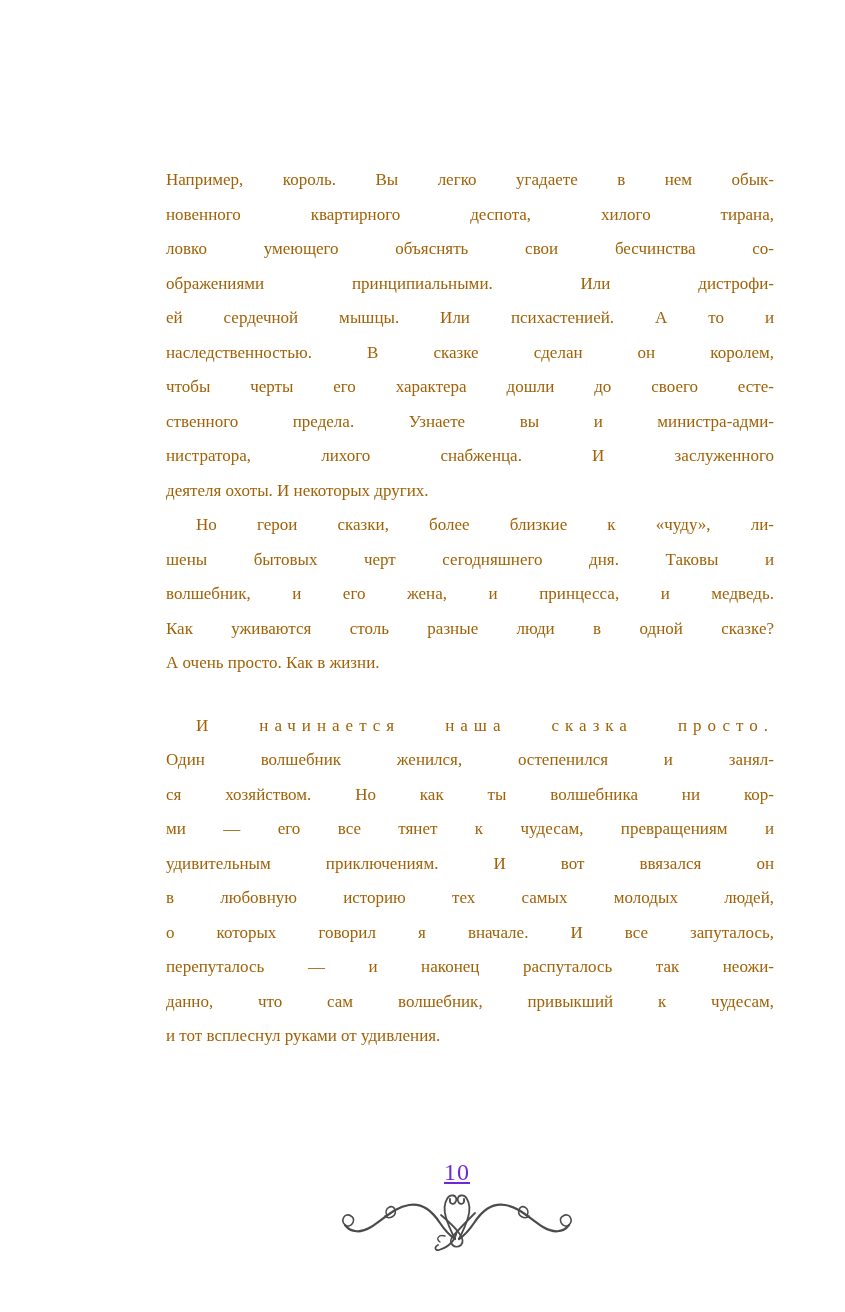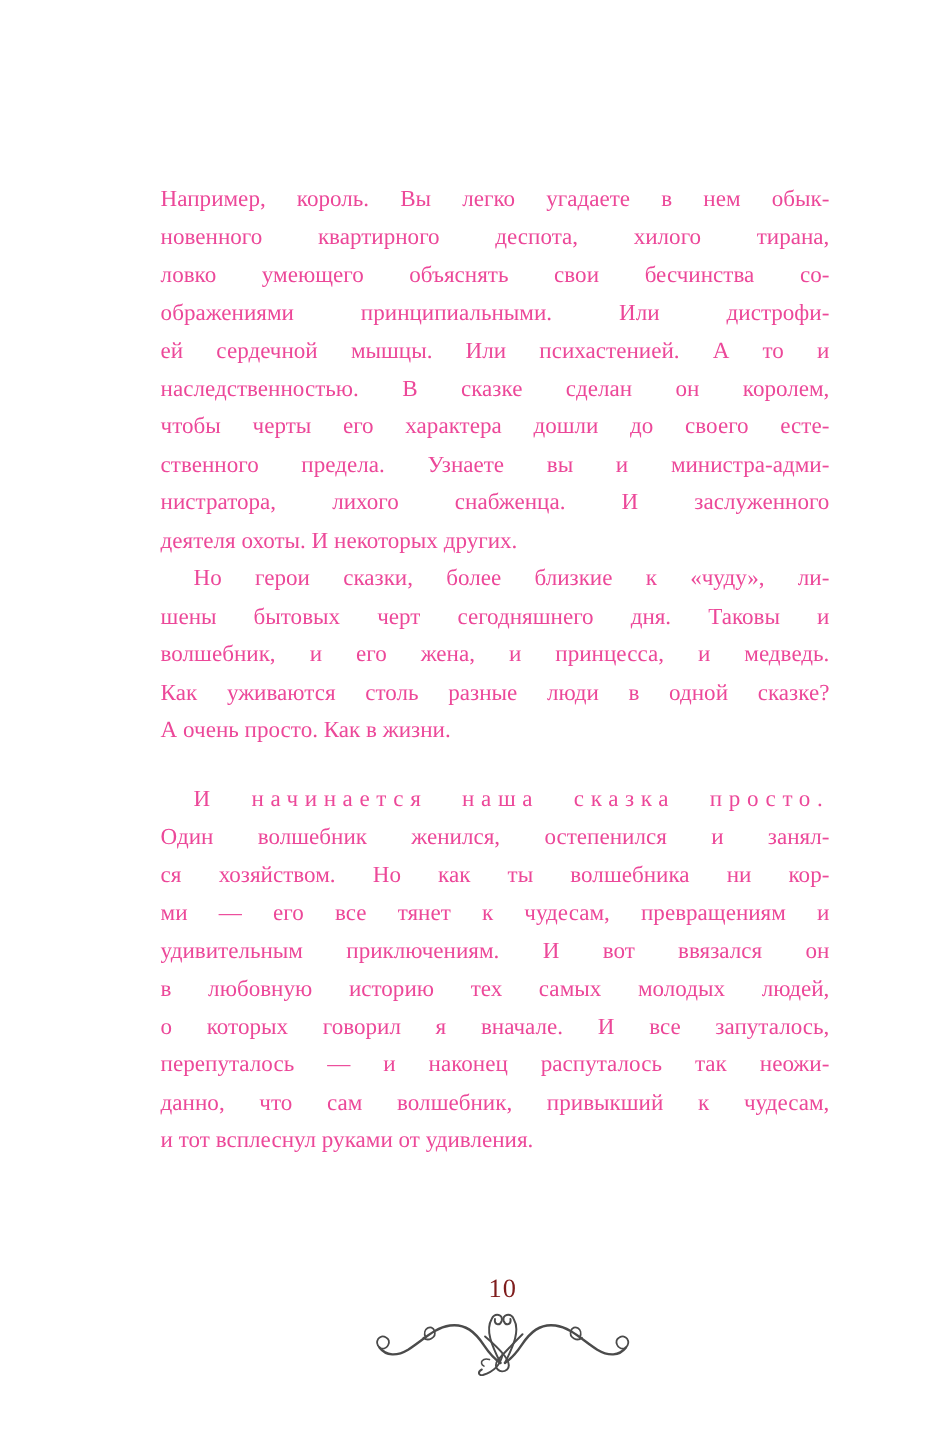--- a/index.html
+++ b/index.html
@@ -15,26 +15,26 @@
     color: #242424;
     overflow: hidden;
   }
   .book-page {
     position: absolute;
     inset: 0;
     background: #ffffff;
   }
   .text-block {
     position: absolute;
-    left: 146px;
+    left: 166px;
     top: 163px;
     width: 608px;
-    font-size: 21px;
+    font-size: 17px;
     line-height: 34.5px;
-    color: #ec4899;
+    color: #a16207;
   }
   .para { margin: 0; padding: 0; }
   .ln {
     display: block;
     text-align: justify;
     text-align-last: justify;
     white-space: normal;
   }
   .ln-last {
     text-align: center;
@@ -47,21 +47,22 @@
     position: absolute;
     left: 153px;
     top: 1155px;
     width: 608px;
     text-align: center;
   }
   .page-number {
     font-size: 24px;
     line-height: 34px;
     letter-spacing: 1px;
-    color: #7f1d1d;
+    color: #6d28d9;
+    text-decoration: underline;
   }
   .ornament-wrap {
     margin-top: 0px;
   }
   .ornament-wrap svg { display: inline-block; }
 </style>
 </head>
 <body>
 
 <div class="book-page">

